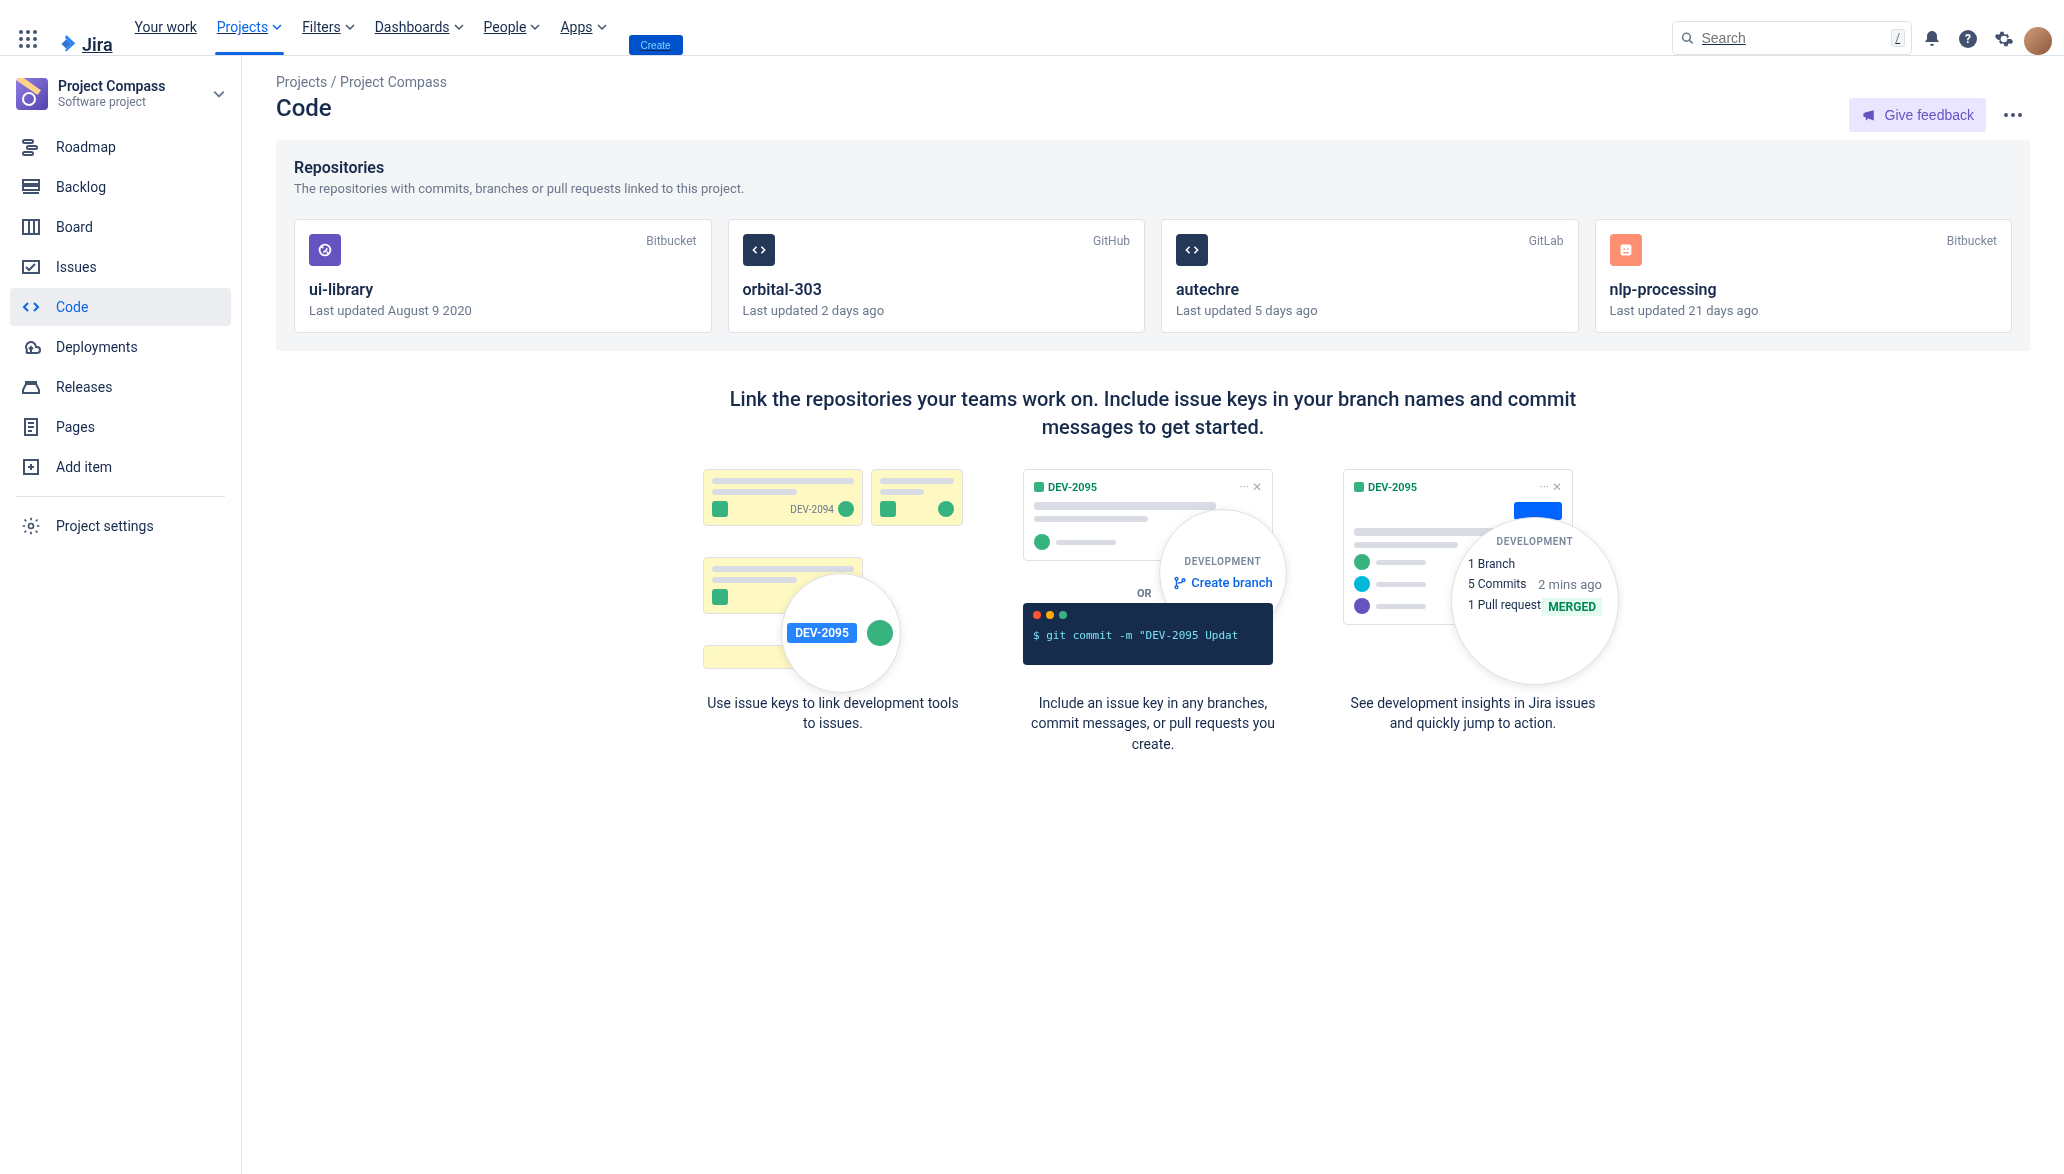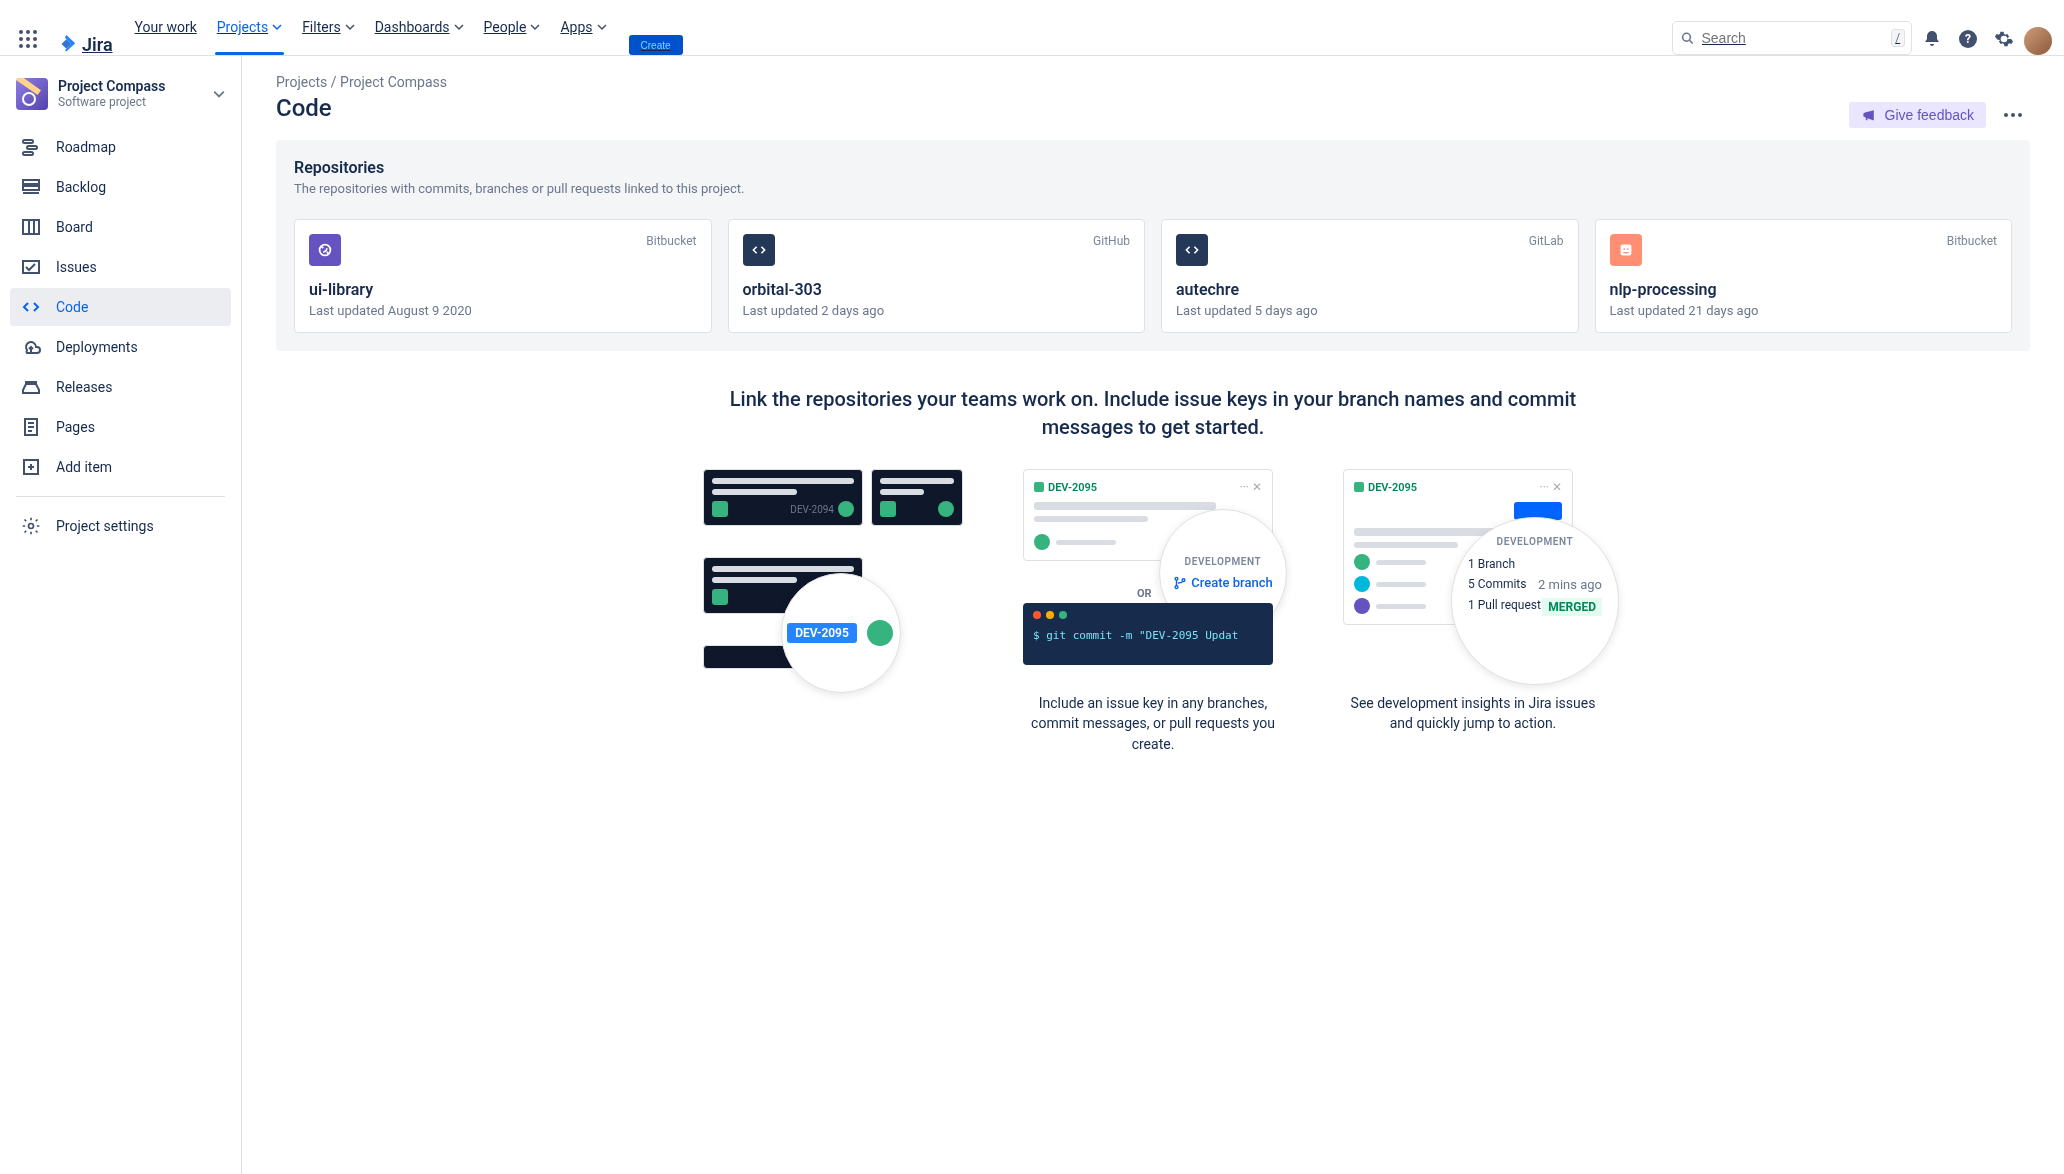--- a/index.html
+++ b/index.html
@@ -55,21 +55,21 @@
   .s-item.active .s-ico{color:var(--blue-bright);}
   .s-ico{width:22px;height:22px;color:var(--icon);display:flex;align-items:center;justify-content:center;}
   .s-sep{height:1px;background:var(--border);margin:8px 6px;}
 
   
   .main{flex:1;padding:18px 34px;overflow:auto;}
   .crumbs{font-size:14px;color:var(--text-sub);}
   .crumbs .cr{cursor:pointer;}
   .head-row{display:flex;align-items:center;gap:10px;}
   .page-title{font-size:24px;font-weight:500;margin:4px 0 18px 0;flex:1;}
-  .feedback-btn{background:var(--purple-light);color:var(--purple);border:none;border-radius:3px;height:26px;padding:0 12px;display:flex;align-items:center;gap:8px;font-size:14px;font-weight:500;cursor:pointer;}
+  .feedback-btn{background:var(--purple-light);color:var(--purple);border:none;border-radius:3px;height:34px;padding:0 12px;display:flex;align-items:center;gap:8px;font-size:14px;font-weight:500;cursor:pointer;}
   .more-btn{width:34px;height:34px;border-radius:3px;display:flex;align-items:center;justify-content:center;cursor:pointer;}
 
   .repo-panel{background:var(--muted-bg);border-radius:4px;padding:18px;}
   .repo-title{font-size:16px;font-weight:600;margin:0 0 4px 0;}
   .repo-desc{font-size:13px;color:var(--text-sub);margin:0 0 23px 0;}
   .repo-grid{display:grid;grid-template-columns:repeat(4,1fr);gap:16px;}
   .repo-card{background:#fff;border:1px solid var(--border);border-radius:4px;padding:14px;min-height:108px;cursor:pointer;}
   .repo-card-top{display:flex;justify-content:space-between;align-items:flex-start;}
   .repo-provider{font-size:12px;color:var(--text-light);}
   .repo-icon{width:32px;height:32px;border-radius:4px;display:flex;align-items:center;justify-content:center;color:#fff;}
@@ -82,21 +82,21 @@
 
   .hero{margin:34px auto 0 auto;max-width:900px;text-align:center;}
   .hero-text{font-size:20px;font-weight:500;color:var(--text);line-height:1.4;}
 
   .steps{display:grid;grid-template-columns:repeat(3,1fr);gap:40px;margin:28px auto 0 auto;max-width:920px;}
   .step{display:flex;flex-direction:column;align-items:center;gap:14px;}
   .step-illus{width:260px;height:210px;position:relative;}
   .step-caption{font-size:14px;color:var(--text);text-align:center;max-width:260px;line-height:1.45;}
 
   
-  .ill1 .card{position:absolute;background:#0f172a;border:1px solid var(--border);border-radius:4px;width:160px;padding:8px;}
+  .ill1 .card{position:absolute;background:#fef9c3;border:1px solid var(--border);border-radius:4px;width:160px;padding:8px;}
   .ill1 .line{height:6px;background:#D9DDE3;border-radius:3px;margin-bottom:5px;}
   .ill1 .line.short{width:60%;}
   .ill1 .card-foot{display:flex;align-items:center;justify-content:space-between;margin-top:6px;}
   .ill1 .book{width:16px;height:16px;border-radius:3px;background:#36B37E;}
   .ill1 .key{font-size:10px;color:var(--text-sub);}
   .ill1 .av{width:16px;height:16px;border-radius:50%;background:#36B37E;}
   .ill1 .card.a{left:0;top:0;}
   .ill1 .card.b{left:168px;top:0;width:92px;}
   .ill1 .card.c{left:0;top:88px;}
   .ill1 .card.d{left:0;top:176px;height:24px;width:160px;}
@@ -466,20 +466,21 @@
                 <span class="book"></span>
                 <span class="av"></span>
               </div>
             </div>
           <div class="card d"></div>
           <div class="lens">
               <span class="pill">DEV-2095</span>
               <span class="bigav"></span>
             </div>
         </div>
+        <div class="step-caption">Use issue keys to link development tools to issues.</div>
       </div>
 
       <div class="step">
         <div class="step-illus ill2">
           <div class="mock">
             <div class="mock-top">
                 <span class="issue-key">
                   <span style="width:10px;height:10px;background:#36B37E;border-radius:2px;display:inline-block;"></span>
                   <span>DEV-2095</span>
                 </span>

